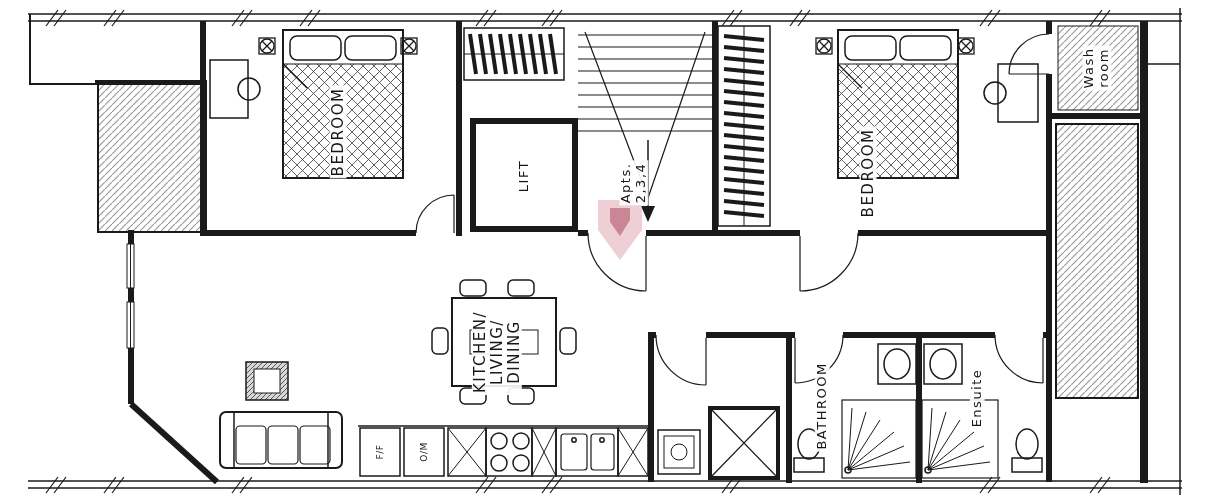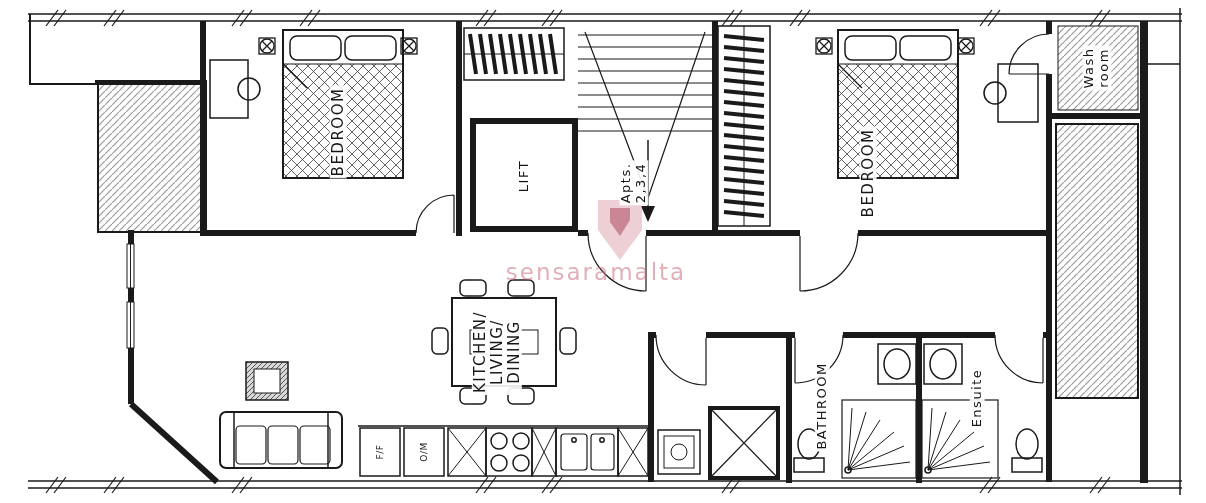--- a/index.html
+++ b/index.html
@@ -283,15 +283,14 @@
 </div>
 
 <div class="vlabel bg" style="left:822px; top:406px; font-size:13px;">BATHROOM</div>
 
 <div class="vlabel bg" style="left:977px; top:398px; font-size:13px;">Ensuite</div>
 
 <div class="vlabel" style="left:380px; top:452px; font-size:9px; letter-spacing:0.5px;">F/F</div>
 
 <div class="vlabel" style="left:424px; top:452px; font-size:9px; letter-spacing:0.5px;">O/M</div>
 
-<div class="wm-text" style="left:596px; top:272px;">sensaramalta</div>
 
 </div>
 
 </body></html>

